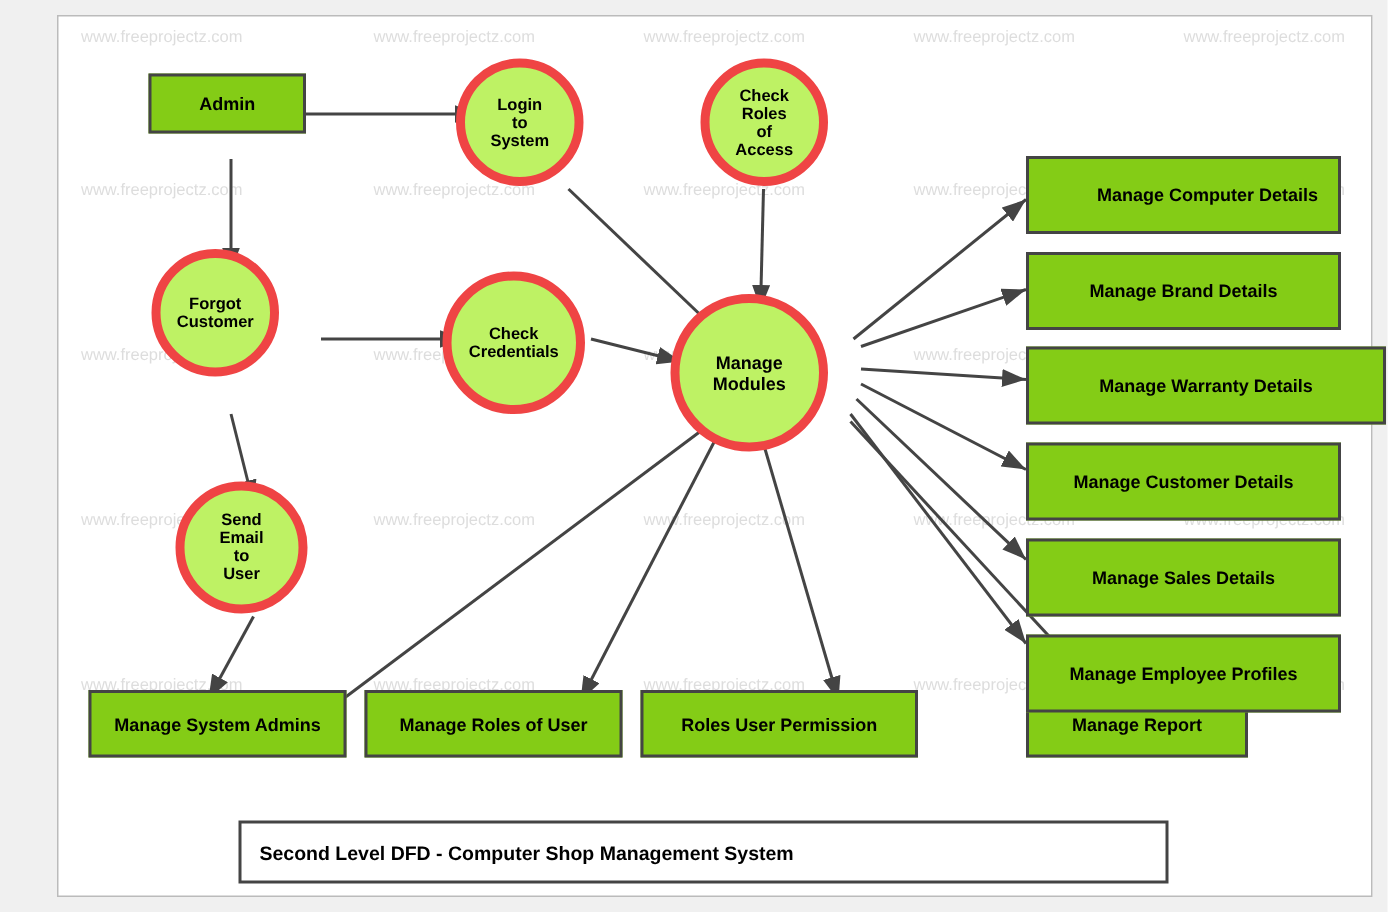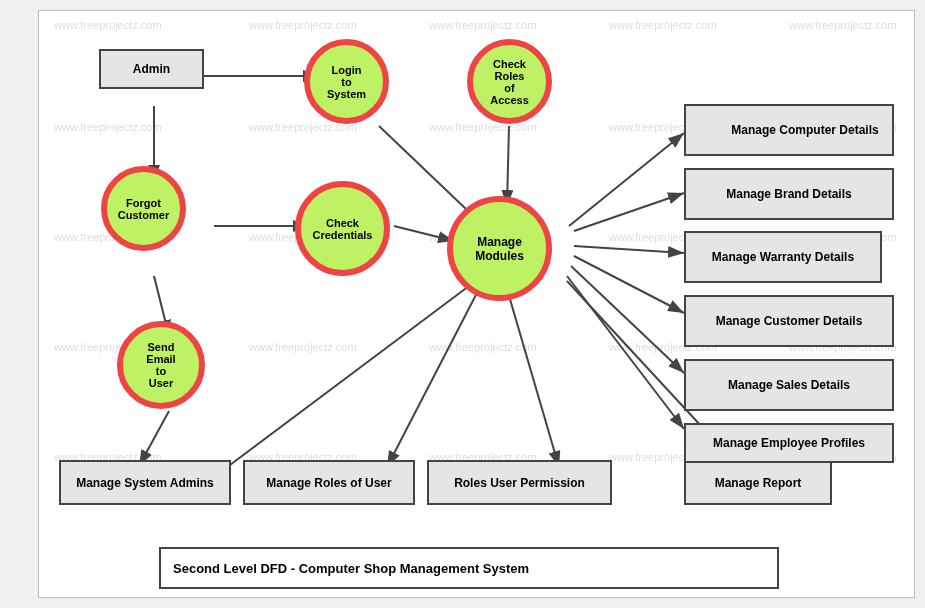--- a/index.html
+++ b/index.html
@@ -32,21 +32,21 @@
     svg {
       position: absolute;
       top: 0; left: 0;
       width: 100%; height: 100%;
       overflow: visible;
     }
     
     .box {
       position: absolute;
       border: 2px solid #444;
-      background: #e5e5e5;
+      background: #84cc16;
       display: flex;
       align-items: center;
       justify-content: center;
       text-align: center;
       font-weight: bold;
       font-size: 12px;
       padding: 4px;
     }
     
     .circle {
@@ -210,33 +210,33 @@
   </div>
 
   <div class="box" style="left:645px;top:93px;width:210px;height:52px;padding-left:36px;">
     <span>Manage Computer Details</span>
   </div>
 
   <div class="box" style="left:645px;top:157px;width:210px;height:52px;">
     <span>Manage Brand Details</span>
   </div>
 
-  <div class="box" style="left:645px;top:220px;width:198px;height:52px;">
+  <div class="box" style="left:645px;top:220px;width:240px;height:52px;">
     <span>Manage Warranty Details</span>
   </div>
 
   <div class="box" style="left:645px;top:284px;width:210px;height:52px;">
     <span>Manage Customer Details</span>
   </div>
 
   <div class="box" style="left:645px;top:348px;width:210px;height:52px;">
     <span>Manage Sales Details</span>
   </div>
 
-  <div class="box" style="left:645px;top:412px;width:210px;height:40px;">
+  <div class="box" style="left:645px;top:412px;width:210px;height:52px;">
     <span>Manage Employee Profiles</span>
   </div>
 
   <div class="title-box" style="left:120px;bottom:8px;width:620px;height:42px;">
     <span>Second Level DFD - Computer Shop Management System</span>
   </div>
 
 </div>
 
 </body></html>

